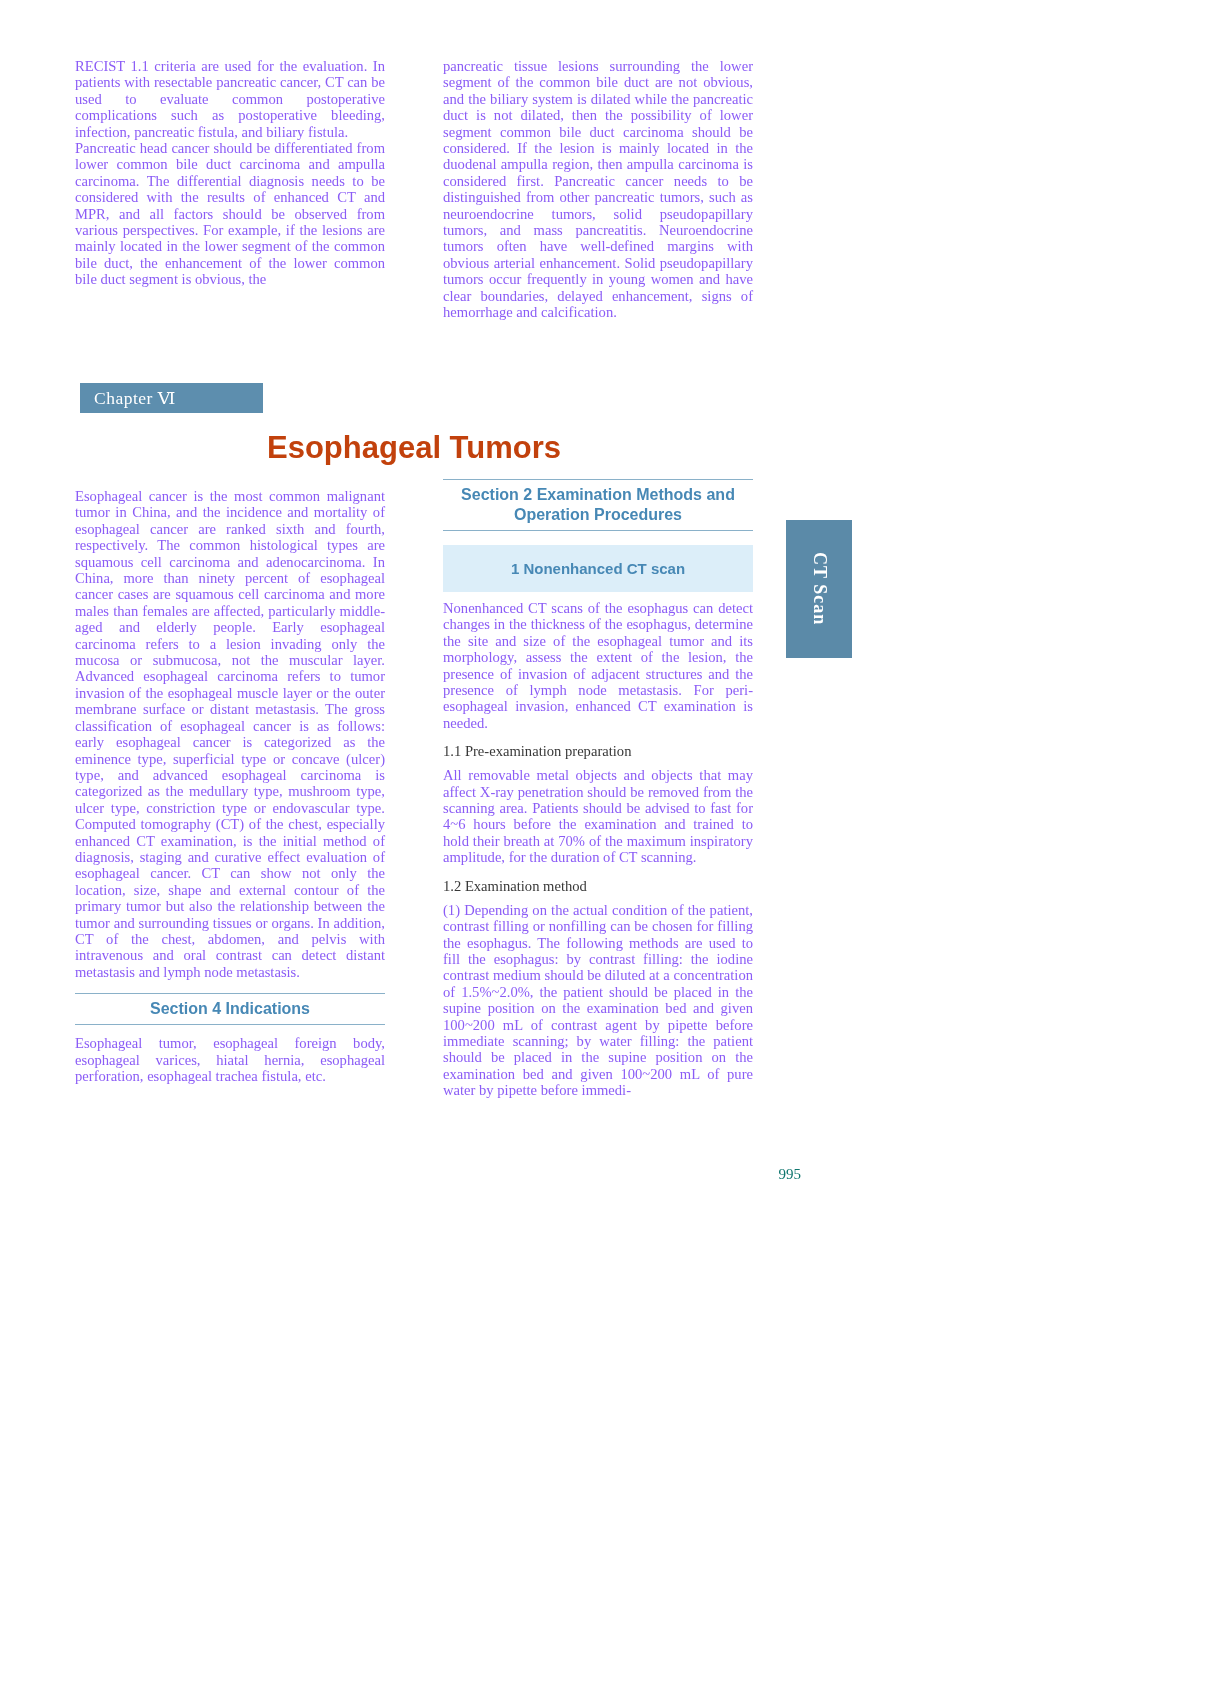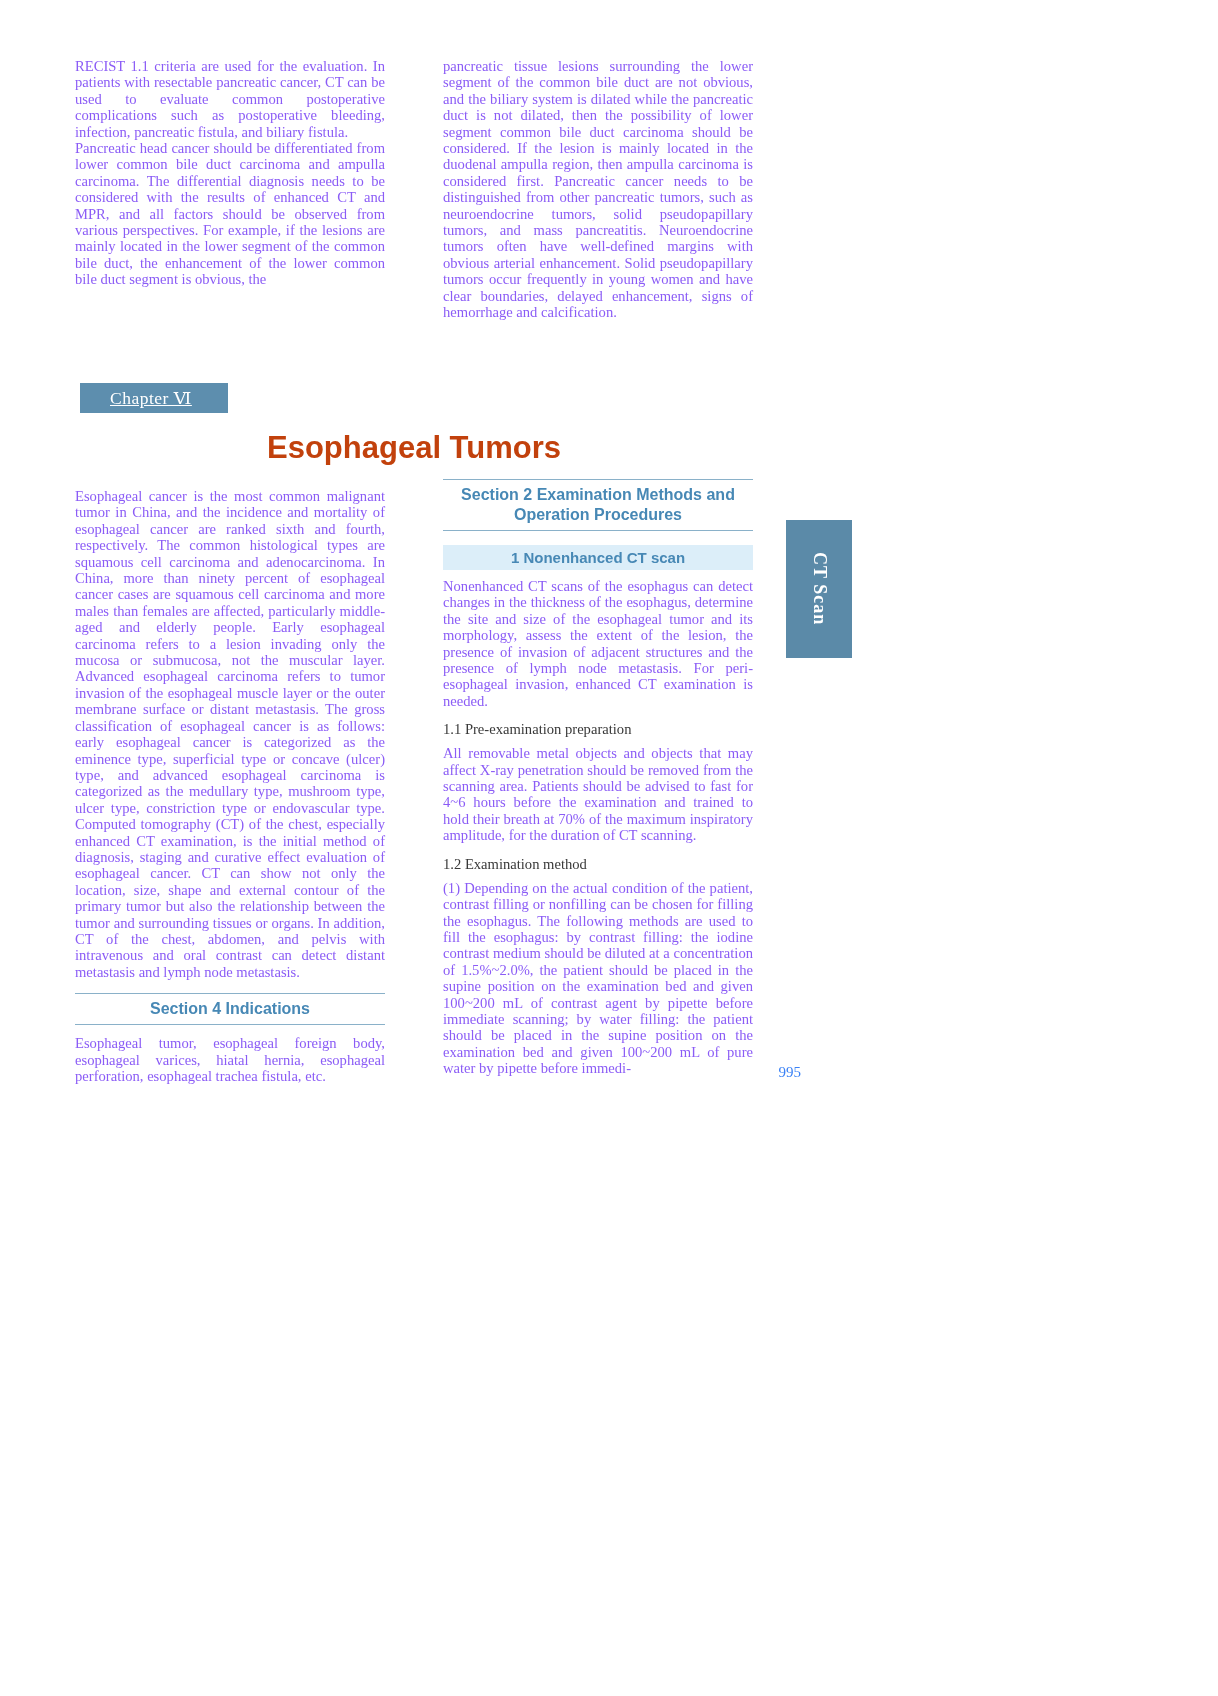--- a/index.html
+++ b/index.html
@@ -43,31 +43,30 @@
     line-height: 20px;
     color: #4788b5;
     text-align: center;
     padding: 5px 0;
   }
   .section-heading .line { display: block; }
   .chapter-banner {
     position: absolute;
     left: 80px;
     top: 383px;
-    width: 148px;
+    width: 183px;
     height: 30px;
     background: #5d8eae;
     color: #ffffff;
     font-family: "Liberation Serif", "DejaVu Serif", serif;
     font-size: 17.5px;
     line-height: 30px;
-    padding-left: 30px;
+    padding-left: 14px;
     box-sizing: border-box;
     letter-spacing: 0.5px;
-    text-decoration: underline;
   }
   .chapter-title {
     position: absolute;
     left: 75px;
     top: 430px;
     width: 678px;
     text-align: center;
     font-family: "Liberation Sans", "DejaVu Sans", sans-serif;
     font-weight: bold;
     font-size: 31px;
@@ -75,21 +74,21 @@
   }
   .subsection-box {
     margin-top: 14px;
     margin-bottom: 8px;
     background: #dceef9;
     color: #4788b5;
     font-family: "Liberation Sans", "DejaVu Sans", sans-serif;
     font-weight: bold;
     font-size: 15px;
     text-align: center;
-    padding: 4px 0;
+    padding: 15px 0;
   }
   .numbered-subheading {
     margin: 12px 0 7px 0;
     font-size: 14.6px;
     line-height: 17px;
     color: #383838;
   }
   .side-tab {
     position: absolute;
     left: 786px;
@@ -106,25 +105,25 @@
     text-orientation: mixed;
     color: #ffffff;
     font-family: "Liberation Serif", "DejaVu Serif", serif;
     font-weight: bold;
     font-size: 18px;
     letter-spacing: 1px;
   }
   .page-number {
     position: absolute;
     left: 745px;
-    top: 1064px;
+    top: 1166px;
     width: 56px;
     text-align: right;
     font-size: 15px;
-    color: #3b82f6;
+    color: #0f766e;
   }
 </style>
 </head>
 <body>
 
 <div class="page">
 
   <div class="row row-top">
     <div class="col">
       <p class="body-text">RECIST 1.1 criteria are used for the evaluation. In patients with resectable pancreatic cancer, CT can be used to evaluate common postoperative complications such as postoperative bleeding, infection, pancreatic fistula, and biliary fistula.</p>

